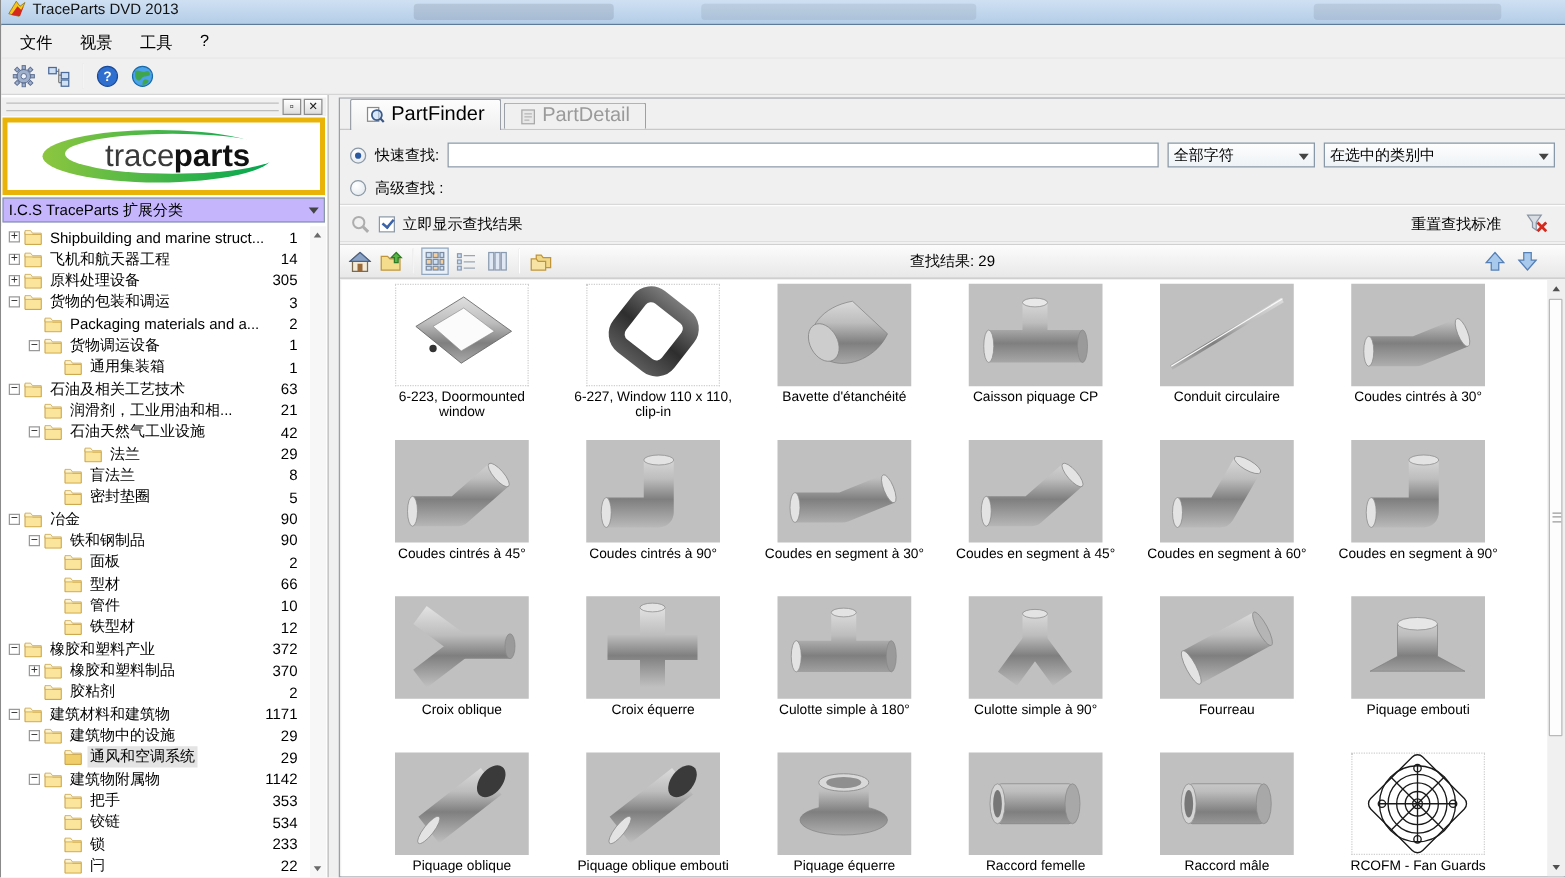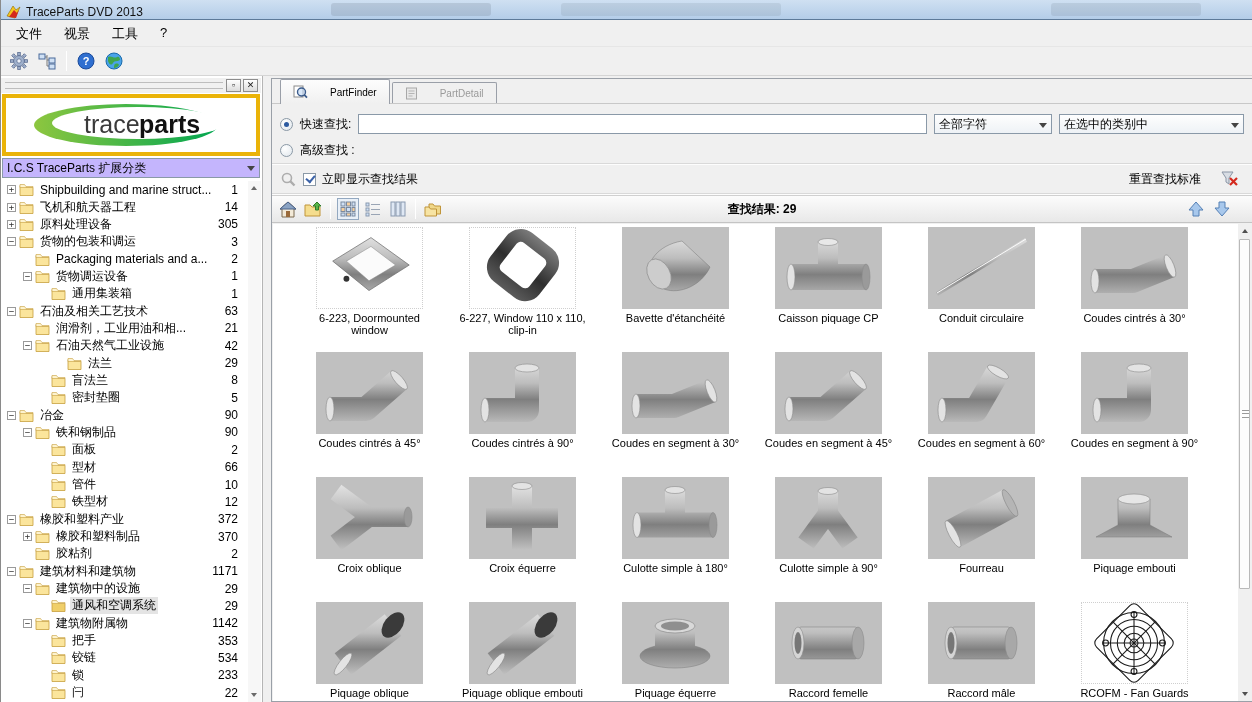--- a/index.html
+++ b/index.html
@@ -3,21 +3,21 @@
 <meta charset="utf-8">
 <style>
   * { box-sizing: border-box; margin: 0; padding: 0; }
   html,body { width:1252px; height:702px; overflow:hidden;
     font-family:"Liberation Sans","DejaVu Sans",sans-serif; font-size:12px; color:#000;
     background:#f0f0f0; }
   .app { position:relative; width:1252px; height:702px; border-left:1px solid #8a8a8a; background:#f0f0f0; }
 
   
   .titlebar { position:absolute; left:0; top:0; width:1252px; height:20px;
-    background:linear-gradient(#cfe0f2,#b4cde8); display:flex; align-items:flex-end; gap:5px;
+    background:linear-gradient(#cfe0f2,#b4cde8); display:flex; align-items:flex-start; gap:5px;
     padding-left:5px; border-bottom:1px solid #5d7a99; overflow:hidden; }
   .titlebar .ttl { font-size:12px; color:#111; position:relative; z-index:2;}
   .tb-art { position:absolute; top:3px; height:13px; border-radius:3px; background:rgba(90,100,115,.18); z-index:1;}
   
   .menubar { position:absolute; left:0; top:21px; width:1252px; height:26px; background:#f0f0f0;
     display:flex; align-items:center; padding-left:4px; border-bottom:1px solid #e6e6e6;}
   .menubar .mi { padding:4px 11px; font-size:13px; cursor:default; }
   
   .toolbar { position:absolute; left:0; top:47px; width:1252px; height:29px; background:#f0f0f0;
     display:flex; align-items:center; gap:4px; padding-left:6px; border-bottom:1px solid #d5d5d5; }
@@ -48,22 +48,22 @@
   .trow.sel .tlabel { background:#e4e4e4; }
   .tcount { position:absolute; right:10px; font-size:12px; }
   .tree-sb { position:absolute; left:247px; top:105px; width:13px; height:521px; background:#f7f7f7; }
   .tree-sb .sbarr { position:absolute; left:3px; width:0; height:0; }
 
   
   .rpanel { position:absolute; left:270px; top:78px; width:982px; height:624px;
      background:#f0f0f0; border:1px solid #9aa0a8; }
   .tabbar { position:absolute; left:0; top:0; width:980px; height:25px; border-bottom:1px solid #c8c8c8; background:#f0f0f0;
      display:flex; align-items:flex-end; padding-left:8px; gap:2px;}
-  .tab { height:23px; display:flex; align-items:center; gap:22px; padding:0 12px;
-     border:1px solid #9a9fa8; border-bottom:none; border-radius:2px 2px 0 0; font-size:10px;}
+  .tab { height:23px; display:flex; align-items:center; gap:5px; padding:0 12px;
+     border:1px solid #9a9fa8; border-bottom:none; border-radius:2px 2px 0 0; font-size:16px;}
   .tab.active { background:linear-gradient(#fdfdfd,#f0f0f0); position:relative; top:1px; height:25px;}
   .tab.inactive { background:#f0f0f0; color:#9a9a9a; height:21px; }
 
   .searcharea { position:absolute; left:0; top:26px; width:980px; height:58px; background:#f0f0f0; }
   .srow { position:absolute; left:8px; display:flex; align-items:center; gap:7px; }
   .radio { width:13px; height:13px; border-radius:50%; border:1px solid #8b99a6;
      background:radial-gradient(circle at 35% 30%, #fff, #dfe6ec); position:relative; flex:none;}
   .radio.on::after { content:""; position:absolute; left:3px; top:3px; width:5px; height:5px;
      border-radius:50%; background:#2c5aa0; }
   .qinput { width:575px; height:20px; border:1px solid #8a99a8; background:#fff; font-size:12px; padding:0 4px;
@@ -77,21 +77,21 @@
   .cbox { width:13px; height:13px; border:1px solid #8b99a6; background:#fff; position:relative; flex:none;}
   .cbox.on::after { content:""; position:absolute; left:2px; top:1px; width:7px; height:4px;
      border-left:2px solid #3c63a8; border-bottom:2px solid #3c63a8; transform:rotate(-50deg);}
   .spacer { flex:1; }
 
   .res-toolbar { position:absolute; left:0; top:116px; width:980px; height:28px;
      background:linear-gradient(#fcfcfc,#e8e8e8); border-top:1px solid #d0d0d0; border-bottom:1px solid #c4c4c4;
      display:flex; align-items:center; gap:3px; padding-left:5px;}
   .vbtn { width:22px; height:22px; display:flex; align-items:center; justify-content:center; border:1px solid transparent;}
   .vbtn.pressed { border:1px solid #93a8c0; background:#e9f0f8; }
-  .res-count { position:absolute; left:0; width:980px; text-align:center; font-size:12px; pointer-events:none;font-weight:bold;}
+  .res-count { position:absolute; left:0; width:980px; text-align:center; font-size:12px; pointer-events:none;}
   .res-arrows { position:absolute; right:22px; display:flex; gap:10px; }
 
   .gridwrap { position:absolute; left:1px; top:145px; width:965px; height:477px; background:#fff; overflow:hidden; }
   .grid { display:grid; grid-template-columns:repeat(6,153px); grid-auto-rows:125px; padding:3px 0 0 20px; }
   .gcell { display:flex; flex-direction:column; align-items:center; }
   .thumb { width:107px; height:82px; display:flex; align-items:center; justify-content:center; flex:none; }
   .thumb.white { border:1px dotted #cfcfcf; }
   .glabel { margin-top:3px; font-size:11px; line-height:12px; text-align:center; padding:0 8px; }
 
   .vscroll { position:absolute; right:1px; top:145px; width:13px; height:477px; background:#f0f0f0; }

